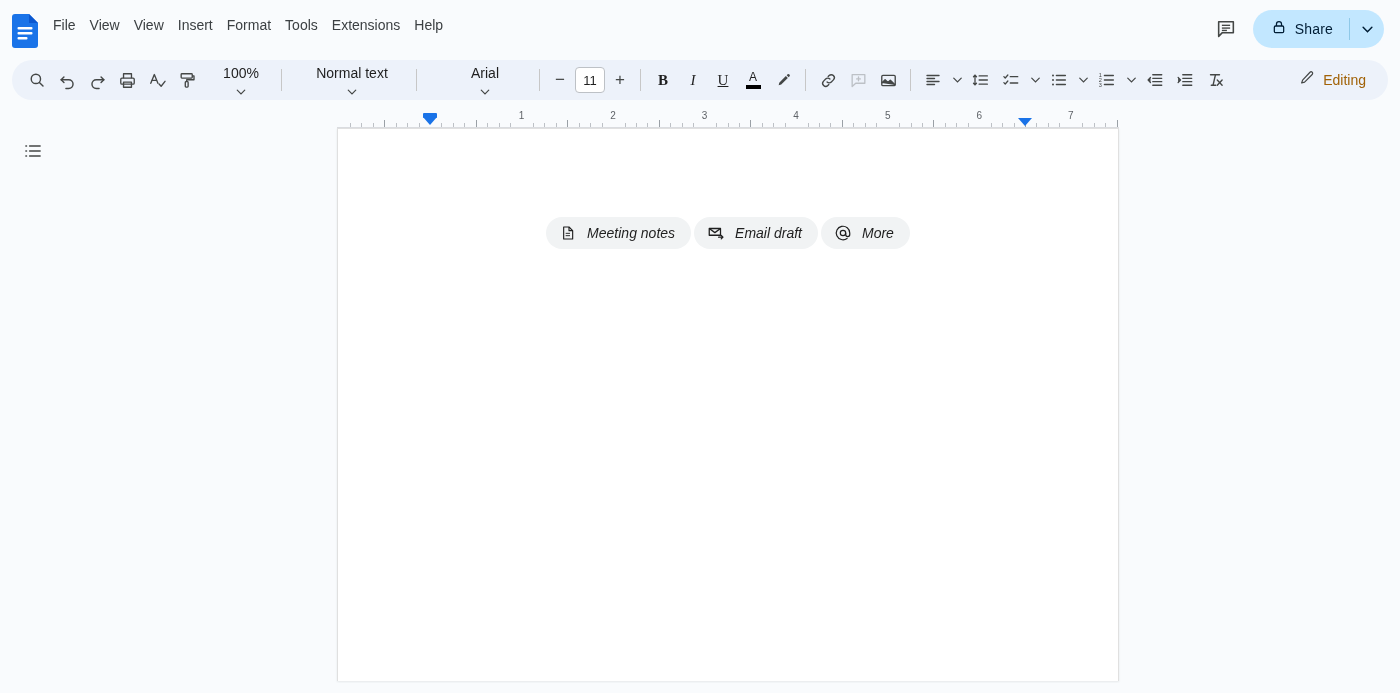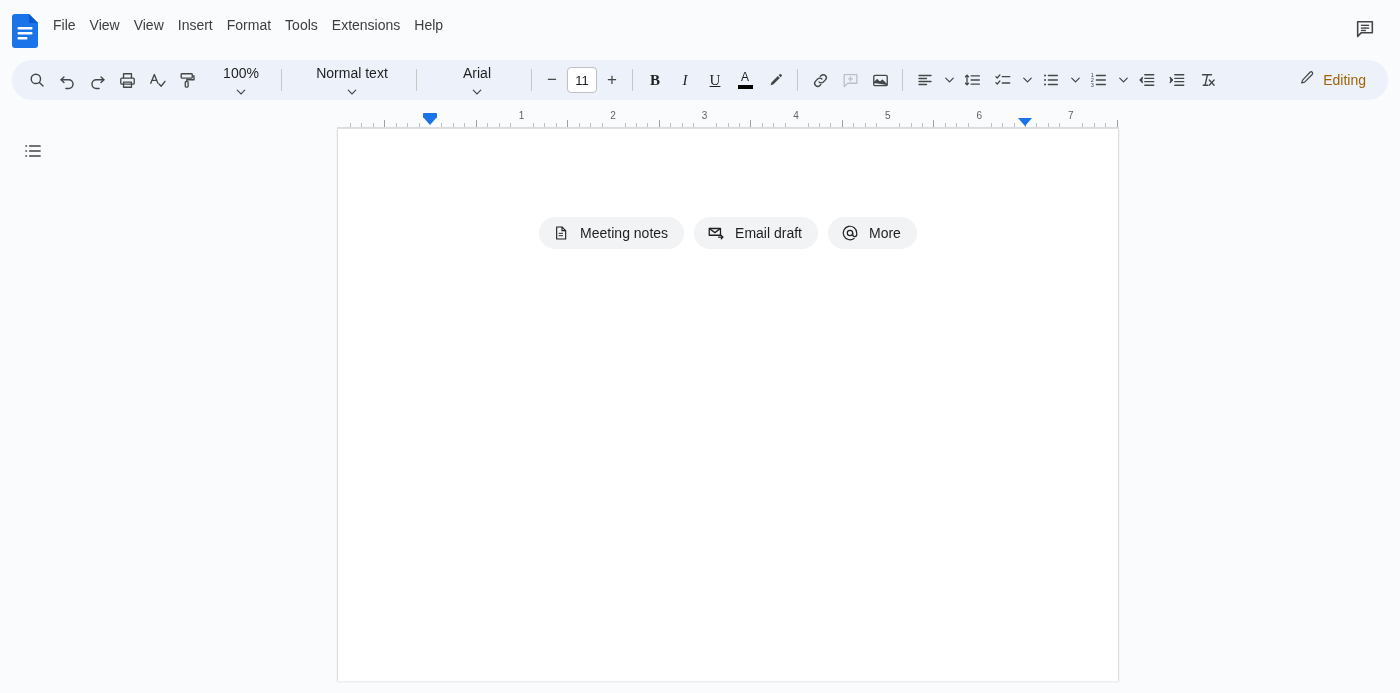--- a/index.html
+++ b/index.html
@@ -111,21 +111,21 @@
     display: flex; align-items: center;
     height: 30px;
     border-radius: 4px;
     cursor: pointer;
     padding: 0 2px 0 8px;
     flex-direction: column;
   }
   .combo-label { font-size: 14px; color: #1f1f1f; white-space: nowrap; }
   .style-combo { width: 120px; }
   .style-combo .combo-label { flex: 1; }
-  .font-combo { width: 100px; }
+  .font-combo { width: 100px; margin-left: 8px; }
   .font-combo .combo-label { flex: 1; }
   .zoom-combo { width: 72px; }
   .zoom-combo .combo-label { flex: 1; }
 
   .fontsize-group { display: flex; align-items: center; gap: 2px; }
   .fs-btn {
     width: 26px; height: 26px; border-radius: 4px;
     display:flex; align-items:center; justify-content:center;
     cursor:pointer; font-size: 17px; color:#444746;
   }
@@ -205,21 +205,22 @@
     border-bottom: none;
     box-shadow: 0 1px 2px rgba(60,64,67,0.1);
   }
 
   .chips {
     position: absolute;
     left: 0; right: 0;
     top: 88px;
     display: flex;
     justify-content: center;
-    gap: 10px;
+    gap: 3px;
+    font-style: italic;
   }
   .chip {
     display: flex; align-items: center; gap: 10px;
     height: 32px;
     padding: 0 16px 0 13px;
     background: #f1f3f4;
     border-radius: 16px;
     cursor: pointer;
   }
   .chip-label { font-size: 14px; color: #1f1f1f; white-space: nowrap; }
@@ -254,20 +255,37 @@
   </div>
 
   <div class="header-right">
     <div class="icon-btn-round">
       <svg width="22" height="22" viewBox="0 0 24 24" fill="none" stroke="#444746" stroke-width="1.7">
         <path d="M4 4h16v12H8l-4 4V4z" stroke-linejoin="round"></path>
         <line x1="7.5" y1="8" x2="16.5" y2="8" stroke-width="1.5"></line>
         <line x1="7.5" y1="11" x2="16.5" y2="11" stroke-width="1.5"></line>
         <line x1="7.5" y1="13.6" x2="13" y2="13.6" stroke-width="1.5"></line>
       </svg>
+    </div>
+    <div class="share-btn">
+      <div class="share-main">
+        <span>
+          <svg width="16" height="16" viewBox="0 0 24 24" fill="none" stroke="#001d35" stroke-width="1.9">
+            <rect x="5" y="10.5" width="14" height="10" rx="1.8"></rect>
+            <path d="M8.2 10.5V7.6a3.8 3.8 0 0 1 7.6 0v2.9"></path>
+          </svg>
+        </span>
+        <span class="share-label">Share</span>
+      </div>
+      <div class="share-divider"></div>
+      <div class="share-caret">
+        <svg width="11" height="7" viewBox="0 0 12 8">
+            <path d="M1 1.5L6 6.5L11 1.5" stroke="#001d35" stroke-width="1.7" fill="none" stroke-linecap="round"></path>
+          </svg>
+      </div>
     </div>
   </div>
 </div>
 
 <div class="toolbar-wrap">
   <div class="toolbar">
 
     <div class="tb-btn">
       <svg width="18" height="18" viewBox="0 0 24 24" fill="none" stroke="#444746" stroke-width="1.9" stroke-linecap="round">
         <circle cx="10.5" cy="10.5" r="6.2"></circle>

